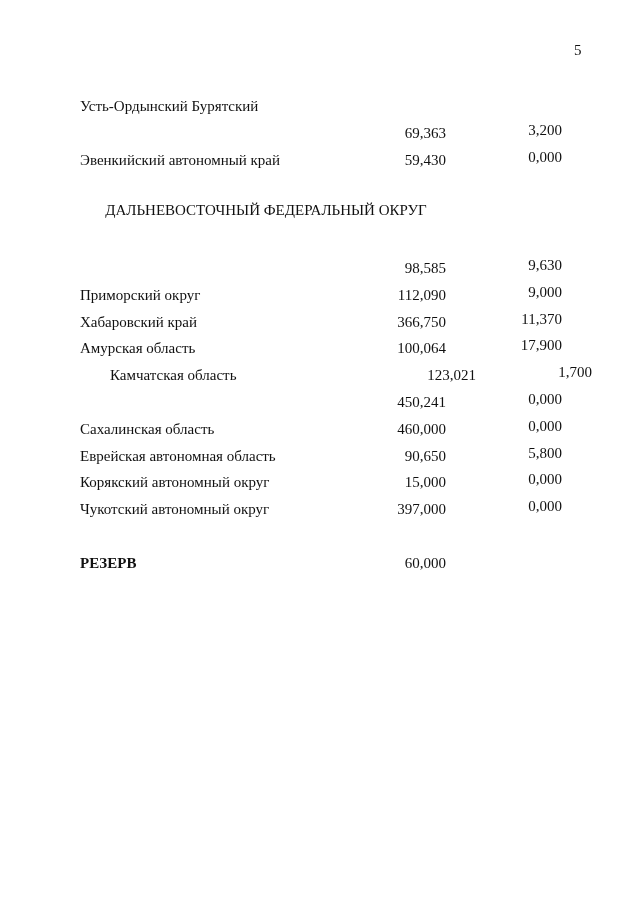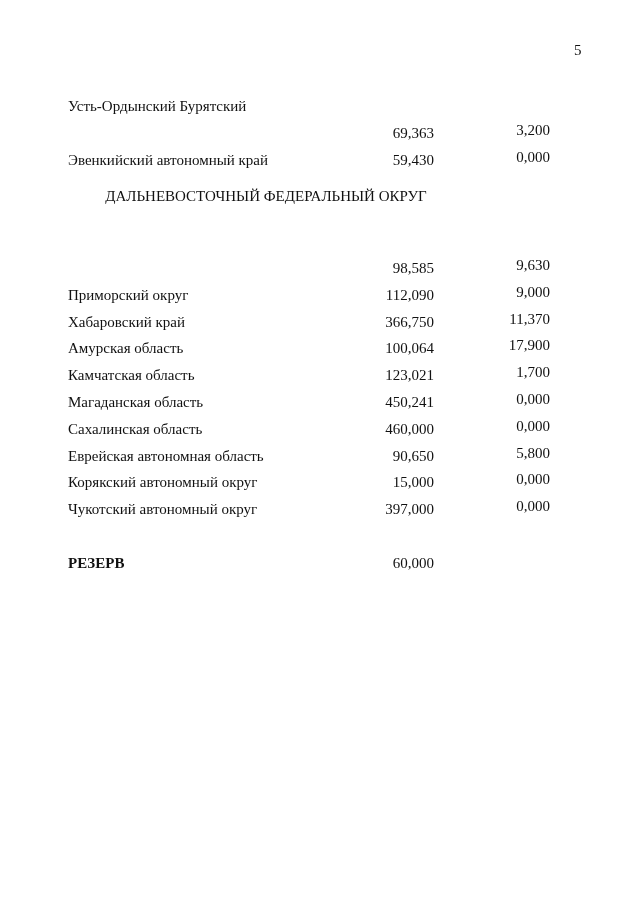--- a/index.html
+++ b/index.html
@@ -6,28 +6,28 @@
   body {
     width: 640px; height: 900px; position: relative; overflow: hidden;
     font-family: "Liberation Serif", "DejaVu Serif", serif;
     color: #111111;
   }
   .page-number {
     position: absolute; top: 42px; left: 574px;
     font-size: 15px;
   }
   .row {
-    position: absolute; left: 68px; width: 490px; height: 20px;
+    position: absolute; left: 80px; width: 490px; height: 20px;
     font-size: 15px; line-height: 20px;
   }
   .row .name { position: absolute; left: 0; top: 0; white-space: nowrap; }
   .row .v1 { position: absolute; right: 124px; top: 0; text-align: right; width: 100px; }
   .row .v2 { position: absolute; right: 8px; top: -3px; text-align: right; width: 100px; }
   .section-title {
-    position: absolute; top: 188px; left: 0; width: 532px;
+    position: absolute; top: 202px; left: 0; width: 532px;
     text-align: center; font-size: 15px; letter-spacing: 0;
   }
   .section-title span { position: relative; left: 0px; }
   .reserve .name { font-weight: bold; }
 </style>
 </head>
 <body>
 
 <div class="page-number">5</div>
 
@@ -61,27 +61,26 @@
     <div class="row" style="top: 311.6px;">
       <span class="name">Хабаровский край</span>
       <span class="v1">366,750</span>
       <span class="v2">11,370</span>
     </div>
     <div class="row" style="top: 338.4px;">
       <span class="name">Амурская область</span>
       <span class="v1">100,064</span>
       <span class="v2">17,900</span>
     </div>
-    <div class="row" style="top: 365.2px;">
+    <div class="row" style="top: 365.2px; margin-left: 30px;">
       <span class="name">Камчатская область</span>
       <span class="v1">123,021</span>
       <span class="v2">1,700</span>
     </div>
     <div class="row" style="top: 392px;">
-      <span class="name">Магаданская область</span>
       <span class="v1">450,241</span>
       <span class="v2">0,000</span>
     </div>
     <div class="row" style="top: 418.8px;">
       <span class="name">Сахалинская область</span>
       <span class="v1">460,000</span>
       <span class="v2">0,000</span>
     </div>
     <div class="row" style="top: 445.6px;">
       <span class="name">Еврейская автономная область</span>

